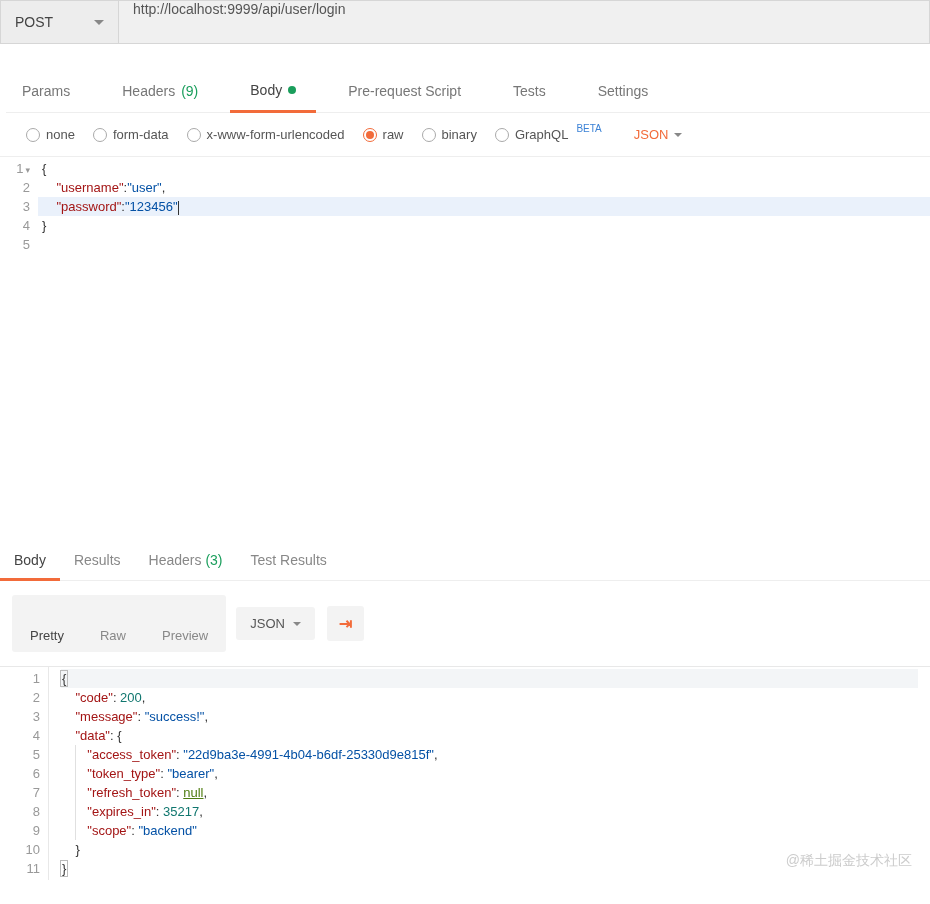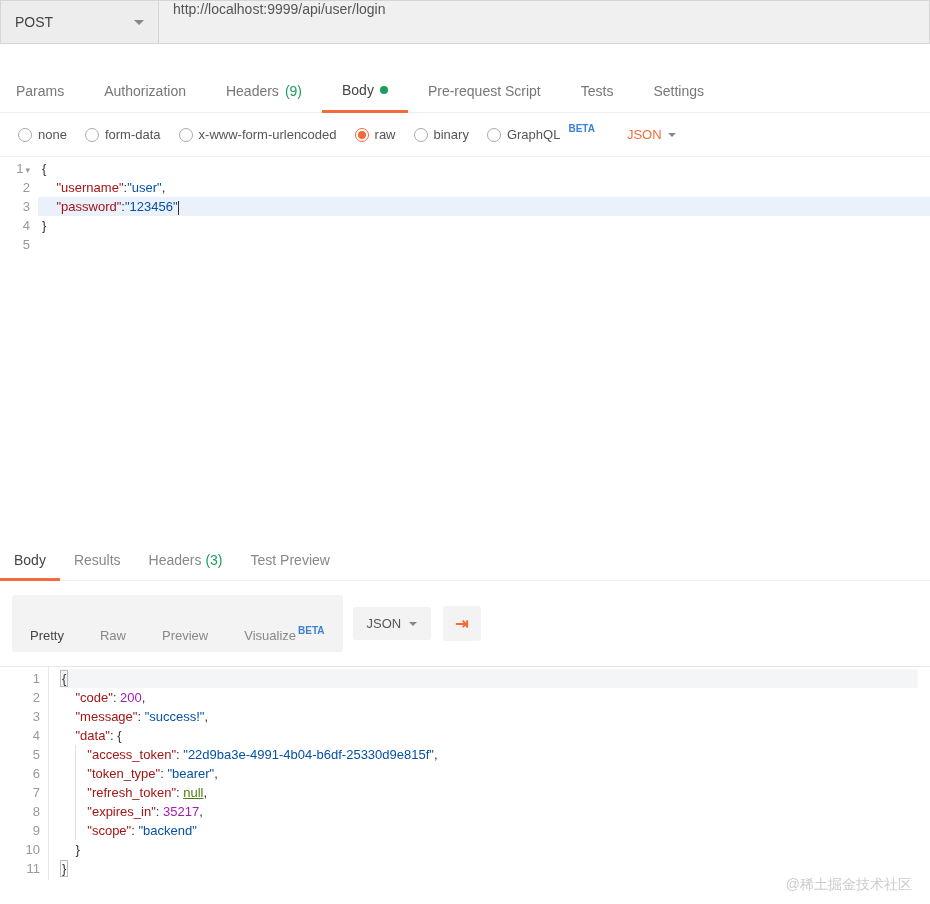--- a/index.html
+++ b/index.html
@@ -1,52 +1,52 @@
 <!DOCTYPE html>
 <html><head>
 <meta charset="utf-8">
 <style>
 * { margin:0; padding:0; box-sizing:border-box; font-family: -apple-system, BlinkMacSystemFont, "Segoe UI", Helvetica, Arial, sans-serif; }
 body { background:#fff; font-size:13px; color:#555; width:930px; }
 
 
 .topbar { display:flex; border:1px solid #d6d6d6; background:#ededed; }
-.method-select { width:158px; display:flex; align-items:center; justify-content:space-between; padding:0 14px; height:42px; border-right:1px solid #d6d6d6; cursor:pointer; color:#444; font-weight:500; font-size:14px;}
+.method-select { width:118px; display:flex; align-items:center; justify-content:space-between; padding:0 14px; height:42px; border-right:1px solid #d6d6d6; cursor:pointer; color:#444; font-weight:500; font-size:14px;}
 .chevron { width:0; height:0; border-left:5px solid transparent; border-right:5px solid transparent; border-top:5px solid #888; }
 .url { flex:1; display:flex; align-items:flex-start; padding:0 14px; background:#f0f0f0; color:#555; font-size:14px;}
 
 
-.tabs { display:flex; gap:0; margin-top:28px; border-bottom:1px solid #eee; }
+.tabs { display:flex; gap:12px; margin-top:28px; border-bottom:1px solid #eee;margin-left:6px; }
 .tab { padding:10px 20px 12px; color:#777; font-size:14px; cursor:pointer; display:flex; align-items:center; gap:6px;}
 .tab:first-child { padding-left:16px; }
 .tab.active { color:#444; border-bottom:3px solid #f26b3a; margin-bottom:-1px;}
 .count { color:#1a9e5c; }
 .dot-indicator { width:8px; height:8px; border-radius:50%; background:#1a9e5c; }
 
 
-.radios { display:flex; align-items:center; gap:18px; padding:14px 18px; font-size:13px; color:#555;}
+.radios { display:flex; align-items:center; gap:18px; padding:14px 26px; font-size:13px; color:#555;}
 .radio { display:flex; align-items:center; gap:6px; cursor:pointer;}
 .r-outer { width:14px; height:14px; border-radius:50%; border:1.5px solid #aaa; display:flex; align-items:center; justify-content:center;}
 .radio.sel .r-outer { border-color:#f26b3a; }
 .radio.sel .r-inner { width:8px; height:8px; border-radius:50%; background:#f26b3a; }
-.badge { color:#3b82d6; font-size:10px; font-weight:700; position:relative; top:-6px; margin-left:2px;}
+.badge { color:#3b82d6; font-size:10px; font-weight:400; position:relative; top:-6px; margin-left:2px;}
 .lang { margin-left:14px; color:#f26b3a; font-size:13px; display:flex; align-items:center; gap:6px; cursor:pointer;}
 .chev-sm { width:0; height:0; border-left:4px solid transparent; border-right:4px solid transparent; border-top:4px solid #888;}
 
 
 .editor { display:flex; font-family: Consolas, Menlo, Monaco, monospace; font-size:13px; border-top:1px solid #eee;}
 .gutter { width:38px; text-align:right; padding:2px 8px 2px 0; color:#999; user-select:none; line-height:19px; background:#fff;}
 .gut-line { height:19px; }
 .gut-arrow::after { content:"▾"; font-size:9px; color:#999; margin-left:2px;}
 .code { flex:1; padding:2px 0; line-height:19px;}
 .ln { height:19px; white-space:pre; padding-left:4px;}
 .ln.cursor { background:#eaf1fb; }
 .k { color:#a31515; } 
 .s { color:#0451a5; } 
-.n { color:#a21caf; } 
+.n { color:#0f766e; } 
 .nu { color:#4d7c0f;text-decoration:underline; }
 .p { color:#333; }
 .req-editor { height:380px; }
 
 
 .resp-tabs { display:flex; gap:0; border-bottom:1px solid #eee; padding-top:8px;}
 .rtab { padding:8px 14px 10px; color:#888; font-size:14px; cursor:pointer;}
 .rtab.active { color:#444; border-bottom:3px solid #f26b3a; margin-bottom:-1px;}
 
 .resp-tools { display:flex; align-items:center; gap:0; padding:14px 12px;}
@@ -59,41 +59,38 @@
 
 .resp-editor { border-top:1px solid #e8e8e8; }
 .resp-editor .gutter { width:48px; }
 .resp-editor .code { border-left:1px solid #e8e8e8;}
 .resp-editor .ln { padding-left:12px; }
 .guide { border-left:1px solid #e0e0e0; display:inline-block; height:19px; vertical-align:top; margin-right:0;}
 .hl-first { background:#f3f5f7; display:inline-block; width:calc(100% - 12px);}
 .brace-box { outline:1px solid #bbb; padding:0 1px;}
 .cursor-bar { display:inline-block; width:1px; height:14px; background:#333; vertical-align:middle;}
 
-.watermark { position:fixed; bottom:10px; right:18px; color:#ccc; font-size:14px; pointer-events:none;}
+.watermark { position:fixed; bottom:34px; right:18px; color:#ccc; font-size:14px; pointer-events:none;}
 </style>
 </head>
 <body>
 
 <div class="topbar">
   <div class="method-select">
     <span>POST</span>
     <span class="chevron"></span>
   </div>
   <div class="url">
     <span>http://localhost:9999/api/user/login</span>
   </div>
 </div>
 
 <div class="tabs">
   <div class="tab">
       <span>Params</span>
-    </div>
-  <div class="tab">
-      <span>Authorization</span>
     </div>
   <div class="tab">
       <span>Headers</span> 
       <span class="count">(9)</span>
     </div>
   <div class="tab active">
       <span>Body</span>
       <span class="dot-indicator"></span>
     </div>
   <div class="tab">
@@ -165,29 +162,28 @@
     <div class="ln cursor">    <span class="k">"password"</span><span class="p">:</span><span class="s">"123456"</span><span class="cursor-bar"></span></div>
     <div class="ln"><span class="p">}</span></div>
     <div class="ln"></div>
   </div>
 </div>
 
 <div class="resp-tabs">
   <div class="rtab active">Body</div>
   <div class="rtab">Results</div>
   <div class="rtab"><span>Headers</span> <span class="count">(3)</span></div>
-  <div class="rtab">Test Preview</div>
+  <div class="rtab">Test Results</div>
 </div>
 
 <div class="resp-tools">
   <div class="btn-group">
     <div class="btn active">Pretty</div>
     <div class="btn">Raw</div>
     <div class="btn">Preview</div>
-    <div class="btn"><span>Visualize</span><span class="badge">BETA</span></div>
   </div>
   <div class="sel-json">
       <span>JSON</span>
       <span class="chev-sm"></span>
     </div>
   <div class="wrap-btn"><span class="wrap-icon">⇥</span></div>
 </div>
 
 <div class="editor resp-editor">
   <div class="gutter">

